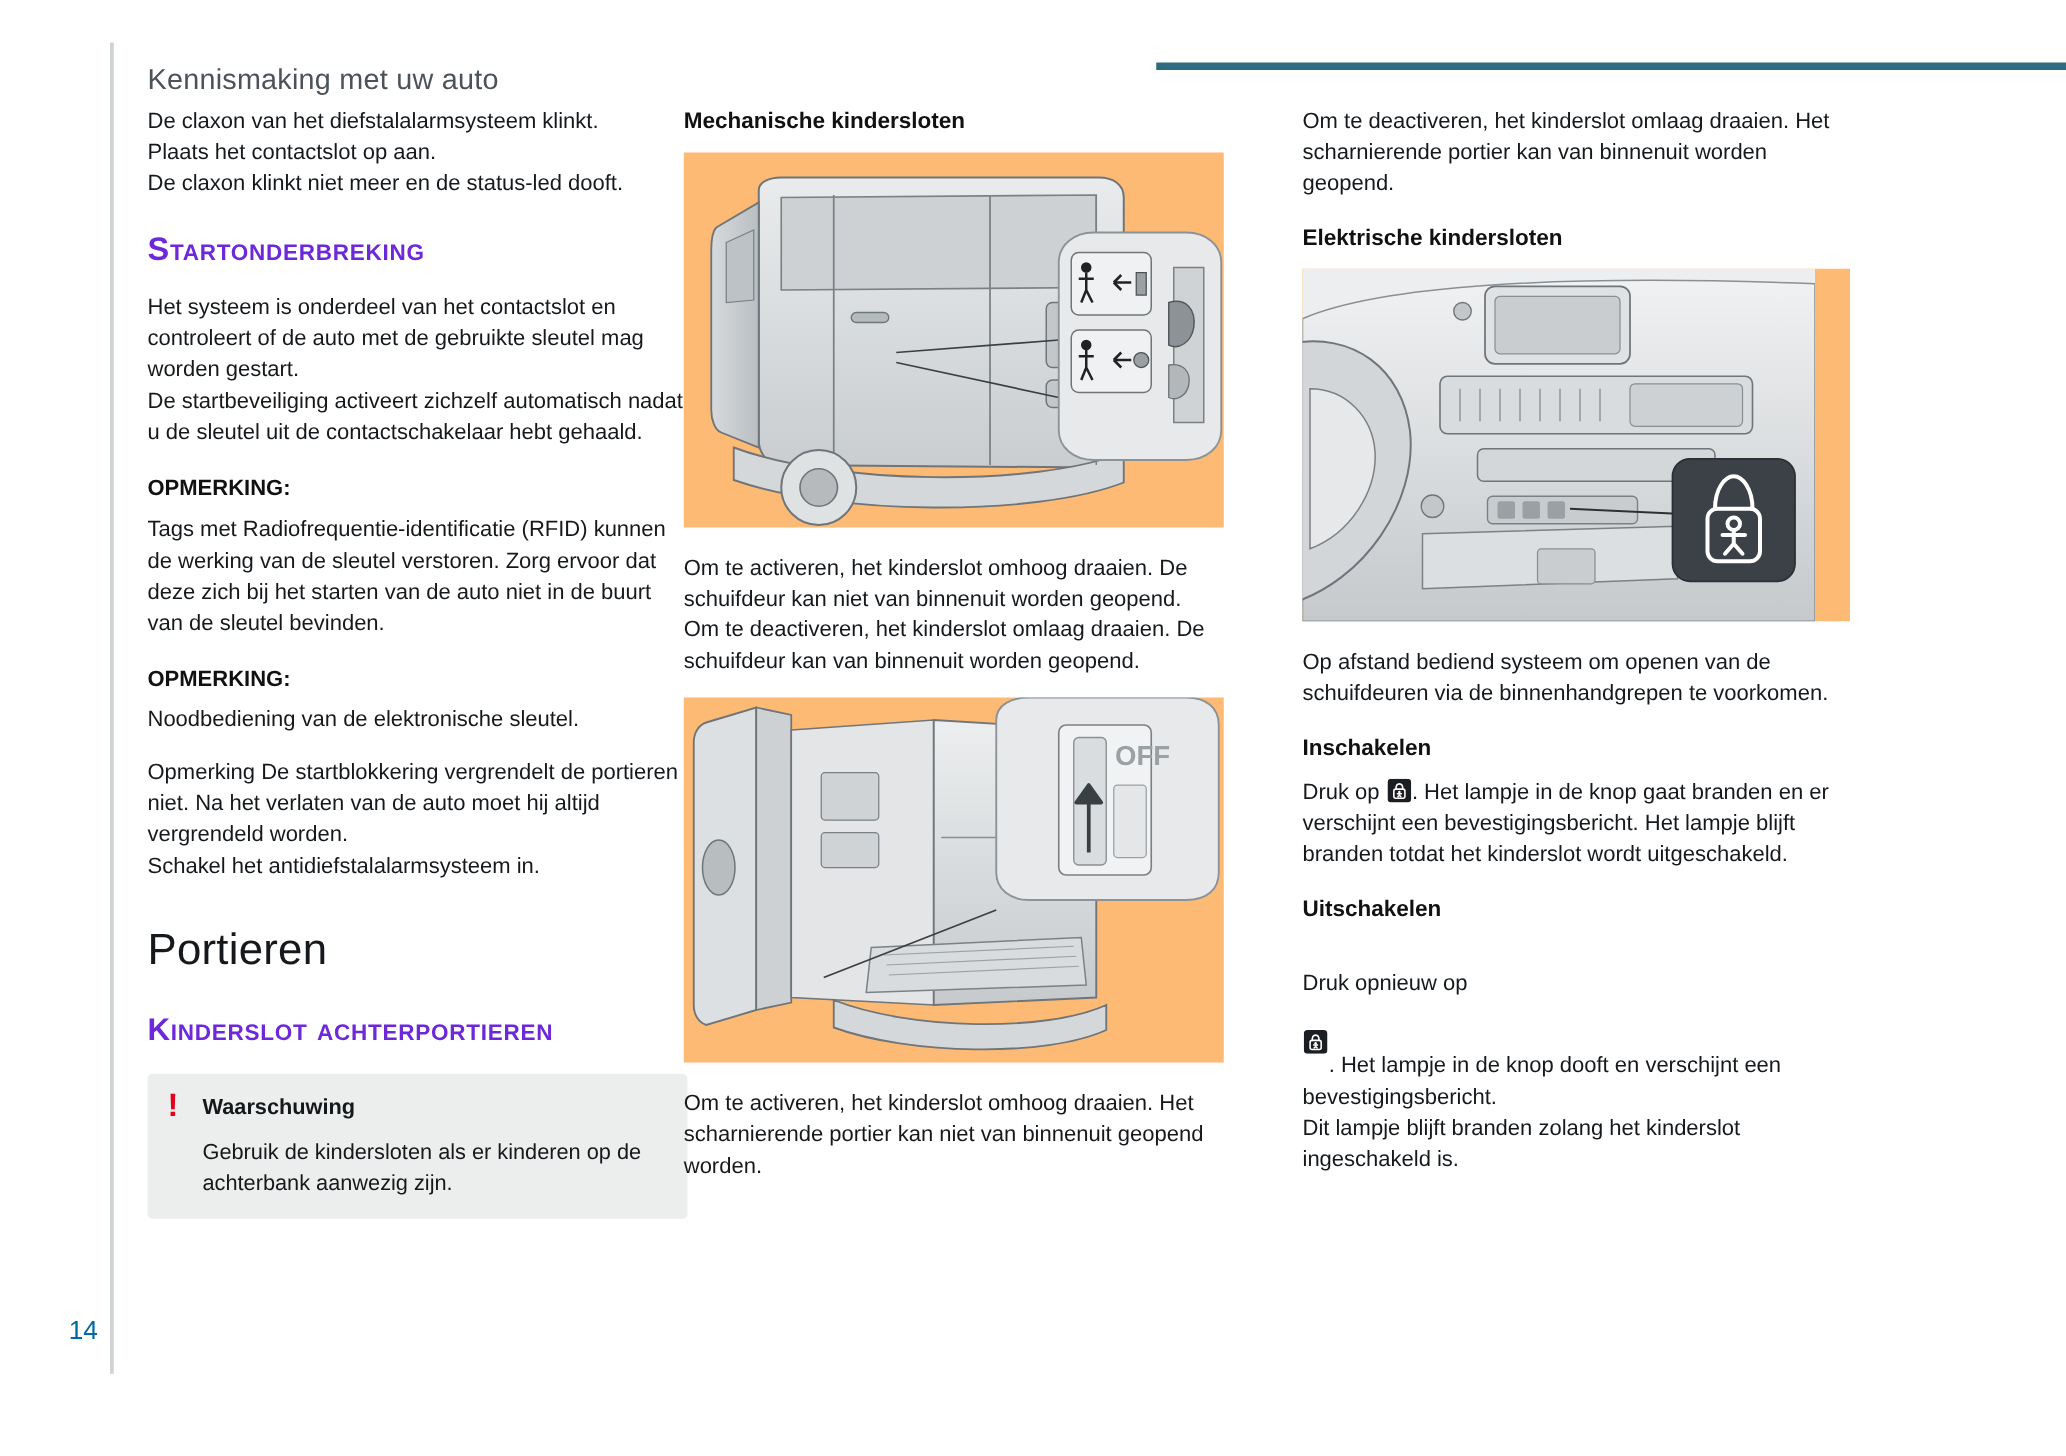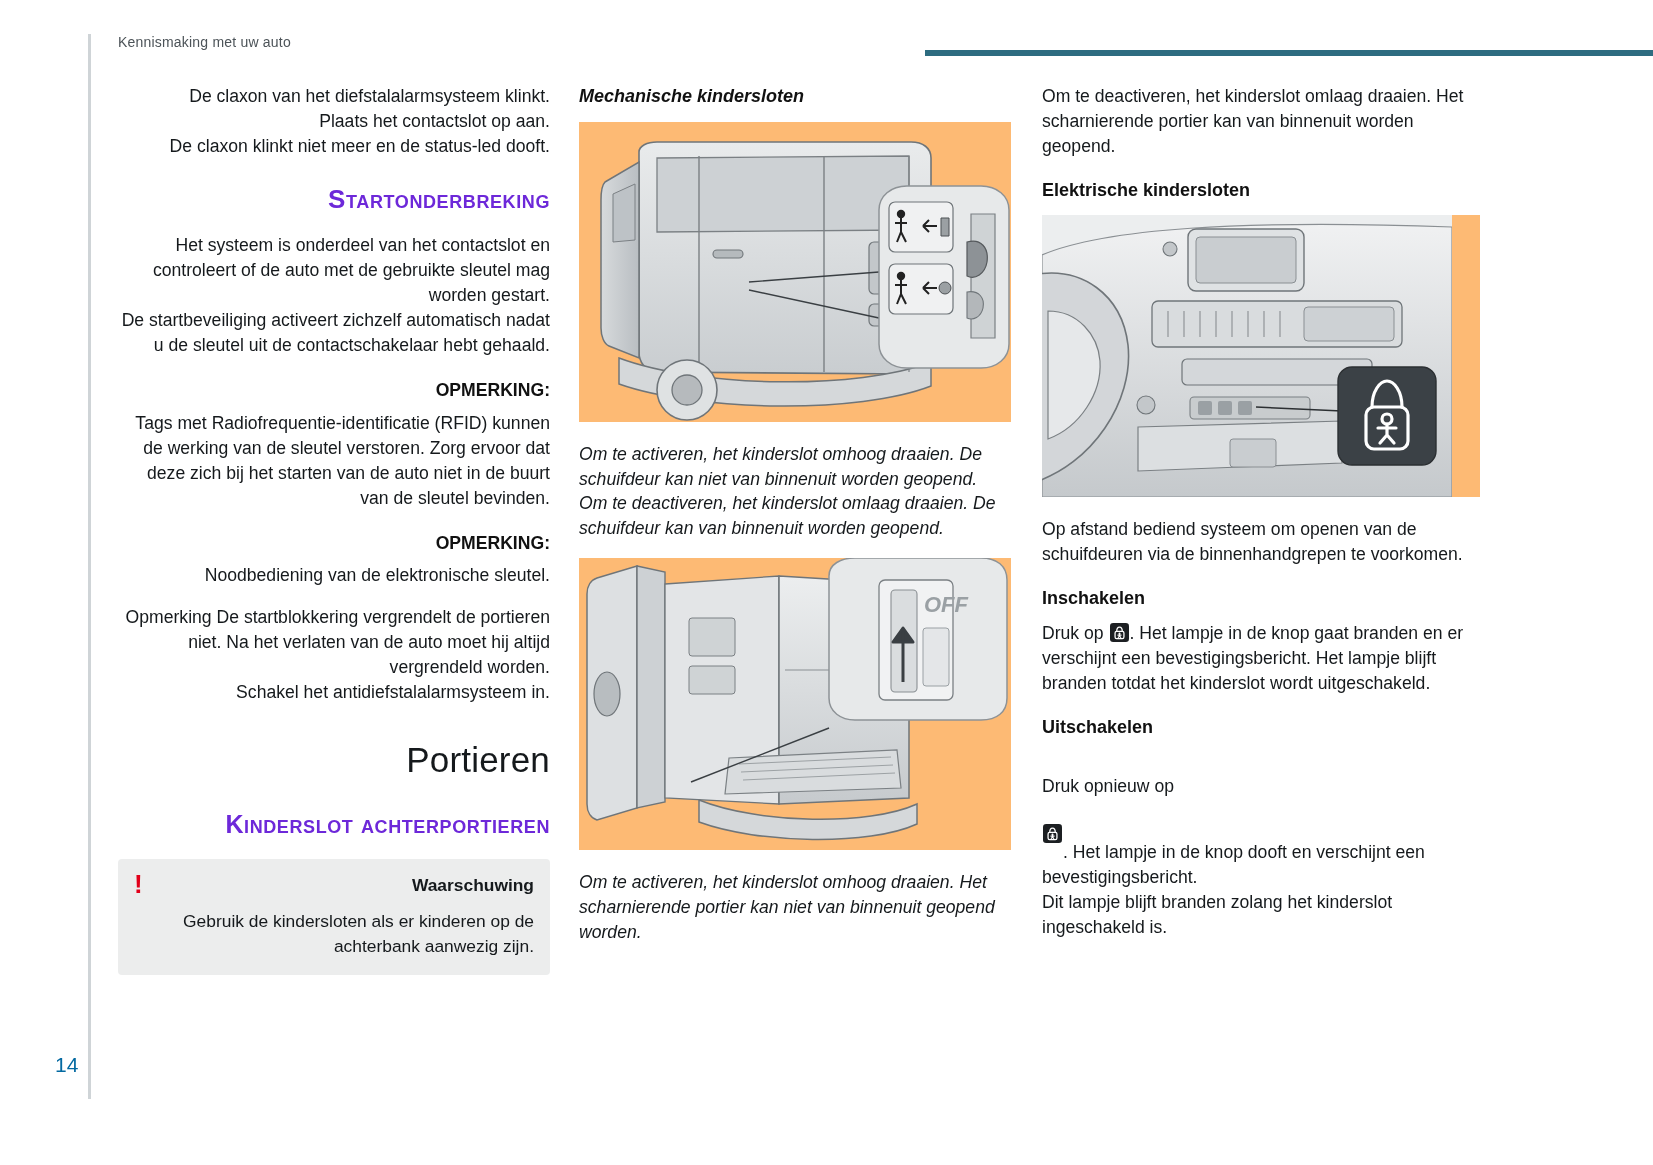--- a/index.html
+++ b/index.html
@@ -20,22 +20,22 @@
   .page-header {
     position: absolute;
     top: 34px;
     left: 0;
     width: 1653px;
     height: 24px;
   }
   .header-title {
     position: absolute;
     left: 118px;
-    top: 0;
-    font-size: 14px;
+    top: 16px;
+    font-size: 23px;
     color: #4c5358;
     letter-spacing: 0.2px;
   }
   .header-rule {
     position: absolute;
     left: 925px;
     top: 16px;
     width: 728px;
     height: 6px;
     background: #2d6c80;
@@ -52,22 +52,22 @@
   }
 
   
   .col {
     position: absolute;
     top: 84px;
     font-size: 17.6px;
     line-height: 1.42;
     color: #15191c;
   }
-  #col1 { left: 118px; width: 432px; text-align: right; }
-  #col2 { left: 579px; width: 432px; font-style: italic; }
+  #col1 { left: 118px; width: 432px; }
+  #col2 { left: 547px; width: 432px; }
   #col3 { left: 1042px; width: 438px; }
 
   p {
     margin: 0 0 0 0;
   }
   .para { margin-bottom: 17px; }
 
   h2.section-title {
     font-size: 26px;
     font-weight: bold;

